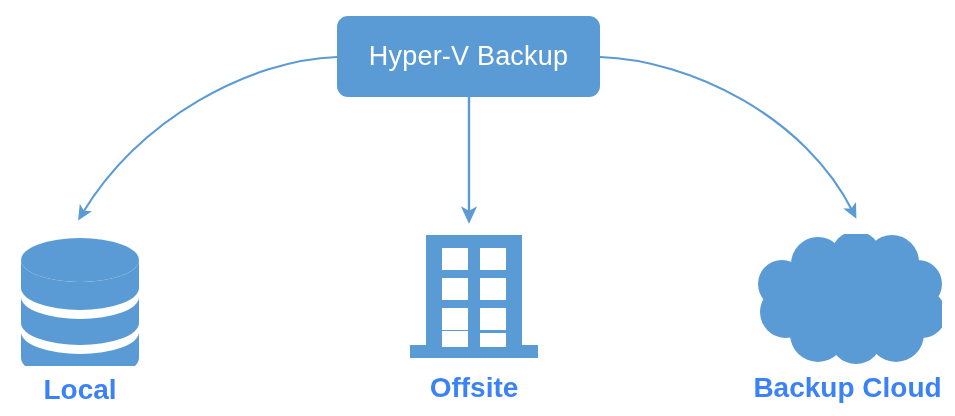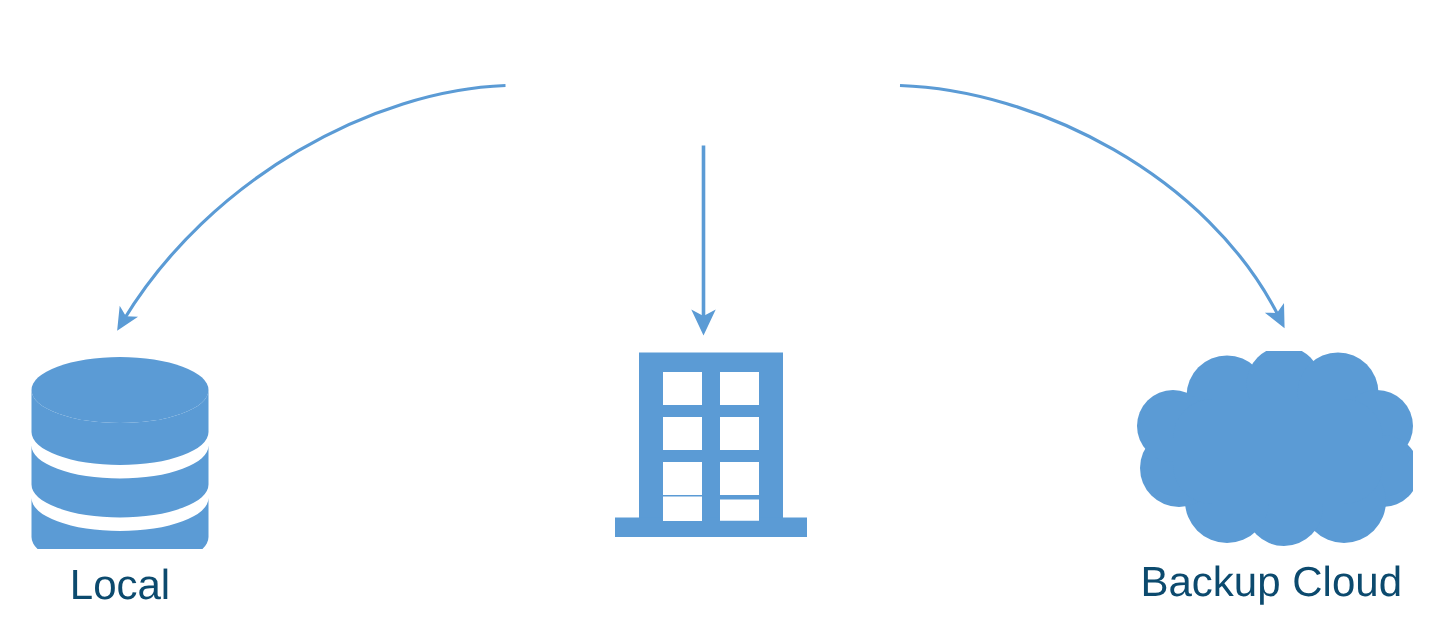--- a/index.html
+++ b/index.html
@@ -55,24 +55,24 @@
     position: absolute;
   }
   .icon-local   { left: 18px;  top: 236px; width: 124px; height: 130px; }
   .icon-offsite { left: 406px; top: 232px; width: 136px; height: 130px; }
   .icon-cloud   { left: 756px; top: 234px; width: 186px; height: 130px; }
   .icon-wrap svg { display: block; }
 
   
   .caption {
     position: absolute;
-    color: #0c4a6e;
+    color: #3b82f6;
     font-size: 28px;
     font-family: "Liberation Sans", sans-serif;
-    font-weight: 400;
+    font-weight: 700;
     line-height: 1;
     white-space: nowrap;
   }
   .cap-local   { left: 0px;   top: 376px; width: 160px; text-align: center; }
   .cap-offsite { left: 394px; top: 374px; width: 160px; text-align: center; }
   .cap-cloud   { left: 740px; top: 374px; width: 215px; text-align: center; }
 </style>
 </head>
 <body>
 
@@ -85,20 +85,23 @@
       </marker>
     </defs>
 
     <path d="M 337,57 C 250,60 140,118 82,214" fill="none" stroke="#5b9bd5" stroke-width="2.1" marker-end="url(#arrowhead)"></path>
 
     <path d="M 469,97 L 469,215" fill="none" stroke="#5b9bd5" stroke-width="2.4" marker-end="url(#arrowhead)"></path>
 
     <path d="M 600,57 C 690,60 805,116 853,212" fill="none" stroke="#5b9bd5" stroke-width="2.1" marker-end="url(#arrowhead)"></path>
   </svg>
 
+  <div class="node-box">
+    <span class="node-box-label">Hyper-V Backup</span>
+  </div>
 
   <div class="icon-wrap icon-local">
     <svg width="124" height="130" viewBox="0 0 124 130" xmlns="http://www.w3.org/2000/svg">
       <g fill="#5b9bd5">
 
         <ellipse cx="62" cy="24" rx="59" ry="22"></ellipse>
 
         <path d="M3,24 L3,52 A59,22 0 0 0 121,52 L121,24 A59,22 0 0 1 3,24 Z"></path>
 
         <path d="M3,61 L3,87 A59,22 0 0 0 121,87 L121,61 A59,22 0 0 1 3,61 Z"></path>
@@ -144,20 +147,21 @@
 
       <g fill="#ffffff">
         <rect x="36" y="101" width="26" height="14"></rect>
         <rect x="74" y="101" width="26" height="14"></rect>
       </g>
       <g fill="#ffffff">
         <rect x="36" y="99" width="26" height="16"></rect>
       </g>
     </svg>
   </div>
+  <div class="caption cap-offsite">Offsite</div>
 
   <div class="icon-wrap icon-cloud">
     <svg width="186" height="130" viewBox="0 0 186 130" xmlns="http://www.w3.org/2000/svg">
       <g fill="#5b9bd5">
         <circle cx="62" cy="30" r="27"></circle>
         <circle cx="100" cy="22" r="25"></circle>
         <circle cx="136" cy="28" r="27"></circle>
         <circle cx="162" cy="50" r="24"></circle>
         <circle cx="166" cy="80" r="24"></circle>
         <circle cx="140" cy="100" r="28"></circle>

